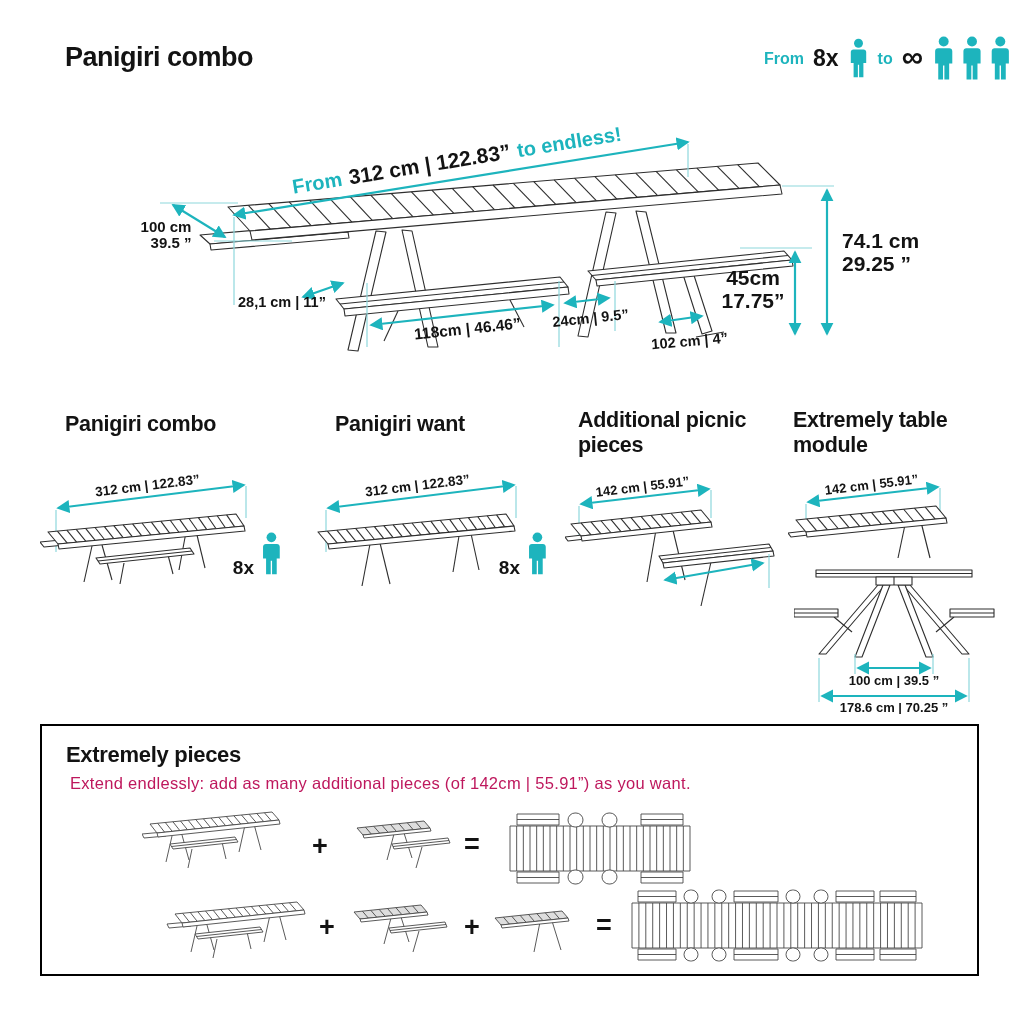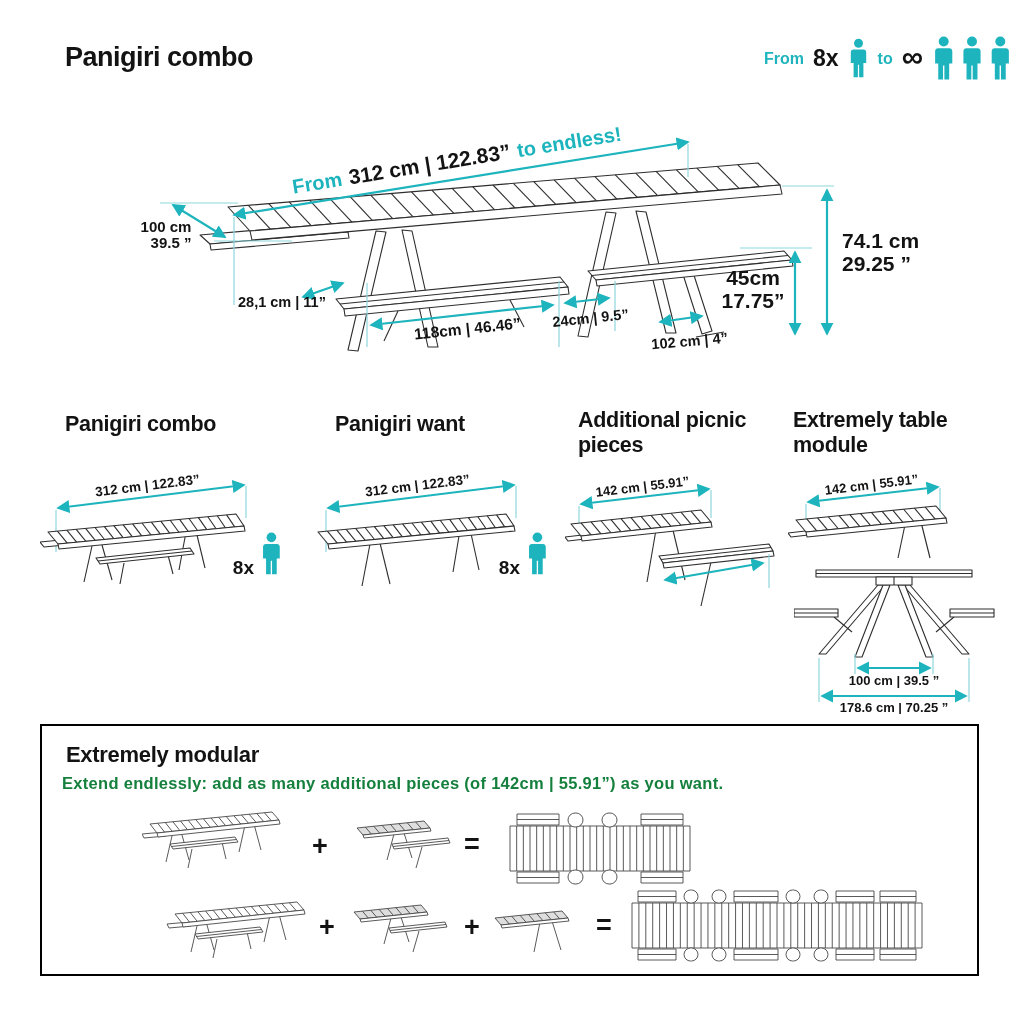--- a/index.html
+++ b/index.html
@@ -26,22 +26,22 @@
   .teal-t{fill:#1db4bd;}
   .person-fill{fill:#1db4bd;}
   
   .variant{position:absolute;}
   .variant .hd1{height:30px;padding-top:12px;}
   .variant .hd2{height:52px;padding-top:13px;}
   
   .mod-box{position:absolute;left:40px;top:724px;width:939px;height:252px;
            border:2.5px solid #000;box-sizing:border-box;}
   .mod-box h2{position:absolute;left:24px;top:16px;font-size:22px;}
-  .mod-box p{position:absolute;left:20px;top:48px;margin:0;font-size:16.5px;
-             color:#15803d;letter-spacing:.3px;font-weight:bold;}
+  .mod-box p{position:absolute;left:28px;top:48px;margin:0;font-size:16.5px;
+             color:#be185d;letter-spacing:.3px;}
   .op{font-weight:bold;font-size:27px;fill:#131313;}
 </style>
 </head>
 <body>
 
 <div class="page">
 
   <svg width="0" height="0" style="position:absolute" aria-hidden="true">
     <defs>
       <marker id="ah" markerWidth="7" markerHeight="7" refX="5.2" refY="3" orient="auto-start-reverse" markerUnits="strokeWidth">
@@ -346,21 +346,21 @@
       <line class="dimline" x1="25" y1="94" x2="25" y2="138"></line>
       <line class="dimline" x1="175" y1="94" x2="175" y2="138"></line>
       <line class="dim" x1="64" y1="104" x2="136" y2="104"></line>
       <text class="dimtext" x="100" y="121" text-anchor="middle" font-size="13">100 cm | 39.5 ”</text>
       <line class="dim" x1="28" y1="132" x2="172" y2="132"></line>
       <text class="dimtext" x="100" y="148" text-anchor="middle" font-size="13">178.6 cm | 70.25 ”</text>
     </svg>
   </div>
 
   <div class="mod-box">
-    <h2>Extremely modular</h2>
+    <h2>Extremely pieces</h2>
     <p>Extend endlessly: add as many additional pieces (of 142cm | 55.91”) as you want.</p>
 
     <svg class="abs" style="left:100px;top:84px" width="620" height="76" viewBox="0 0 620 76">
       <g class="tn">
         <g id="tn-combo">
           <line x1="30" y1="26" x2="24" y2="52"></line>
             <line x1="40" y1="25" x2="47" y2="50"></line>
           <line x1="103" y1="15" x2="97" y2="42"></line>
             <line x1="112" y1="14" x2="119" y2="40"></line>
           <polygon points="0,24 22,22 24,26 2,28"></polygon>

